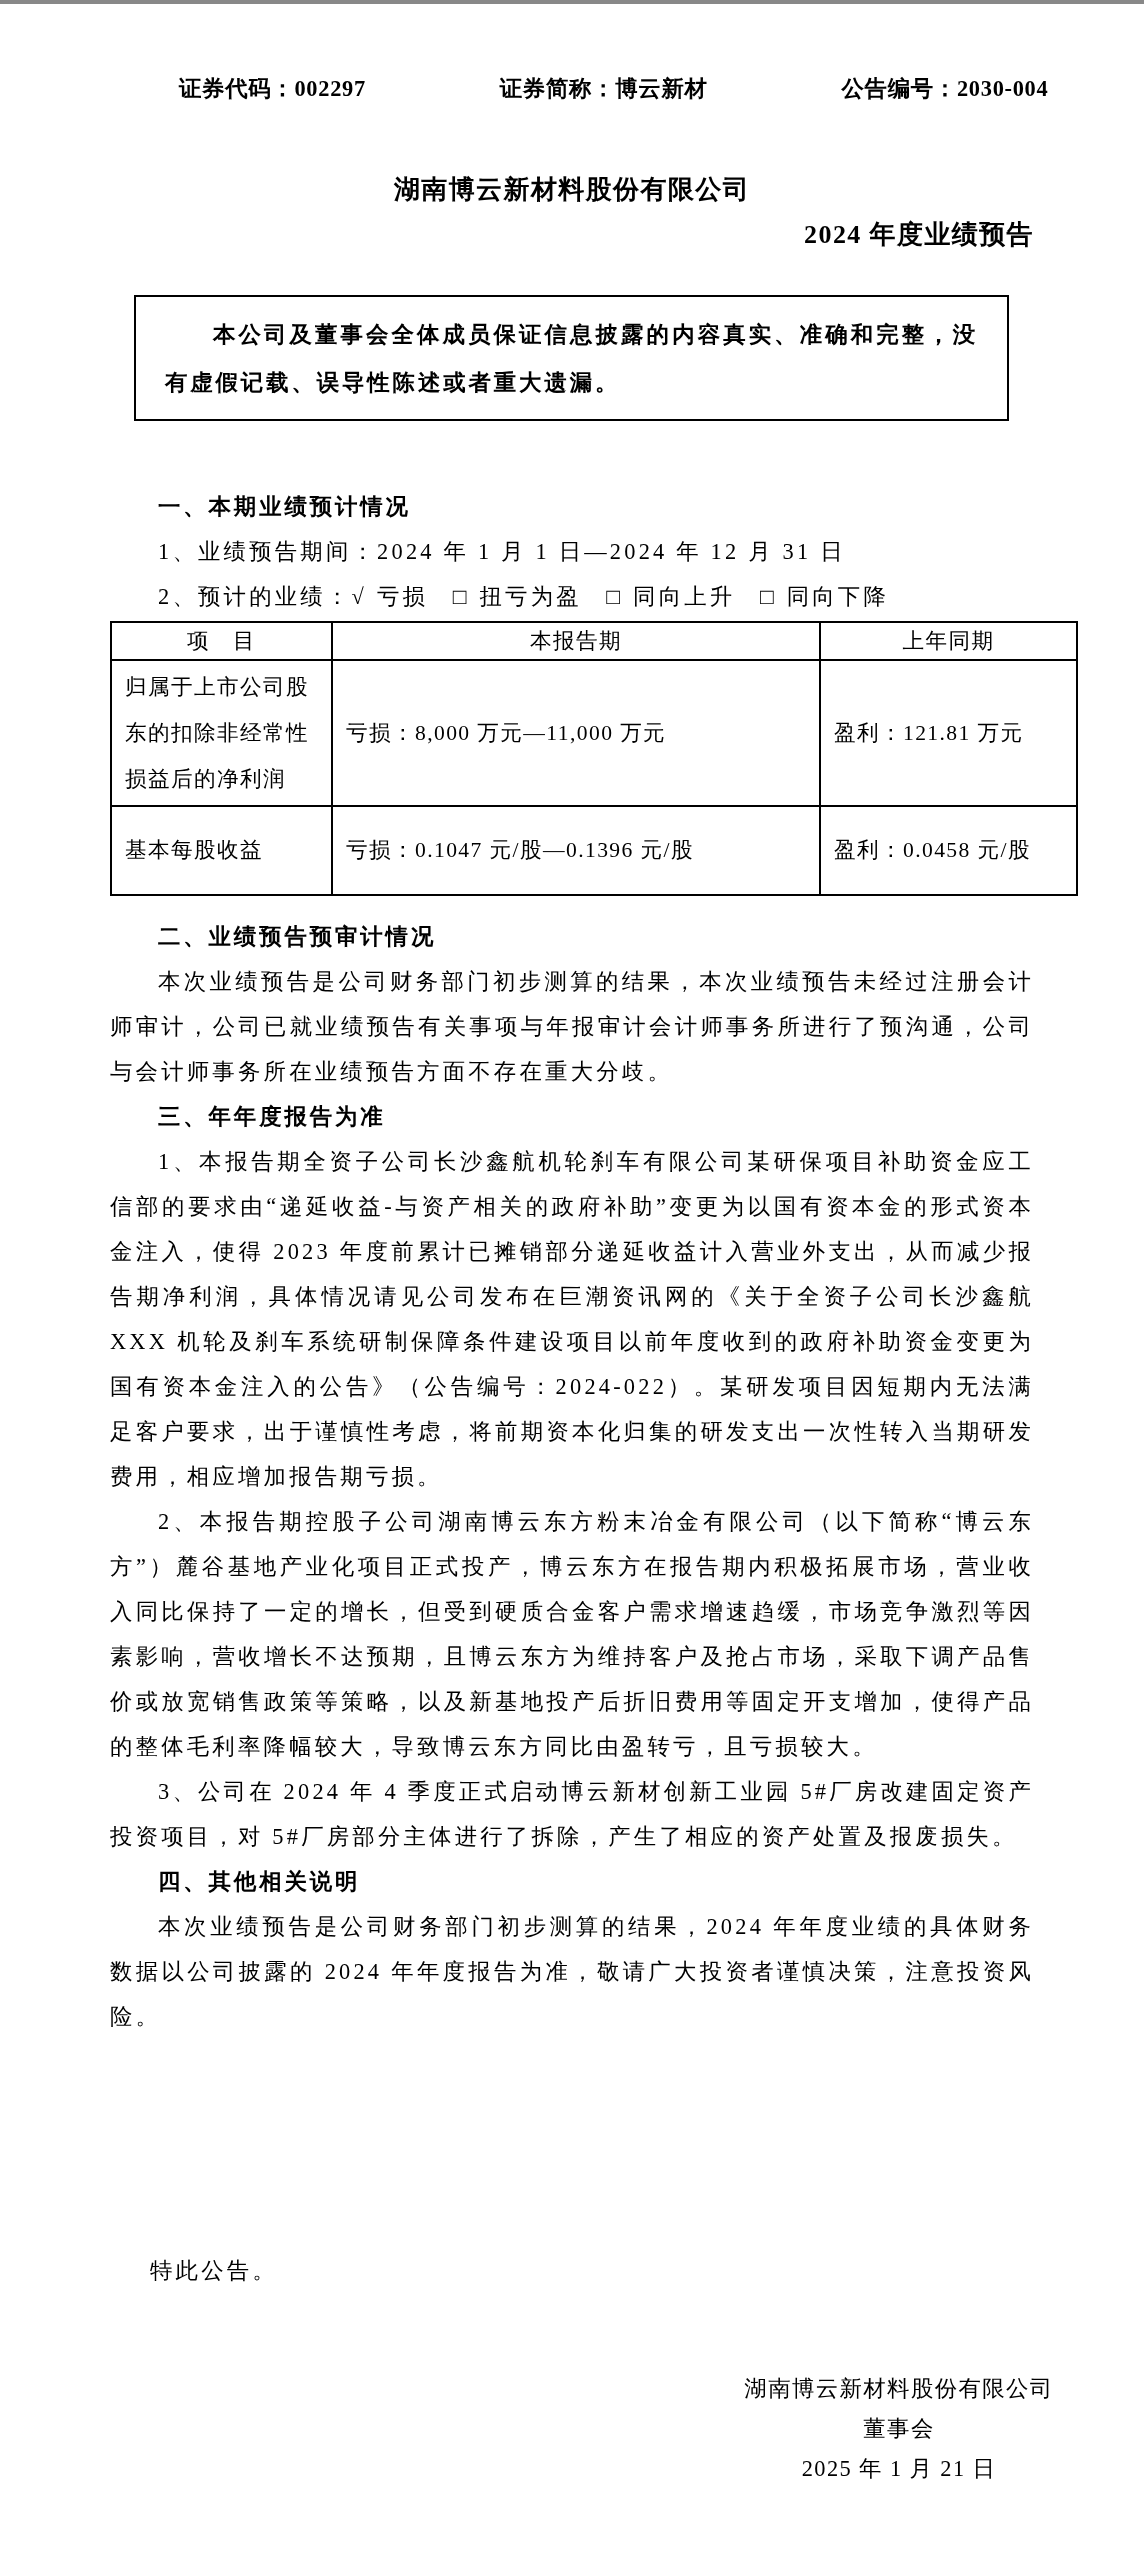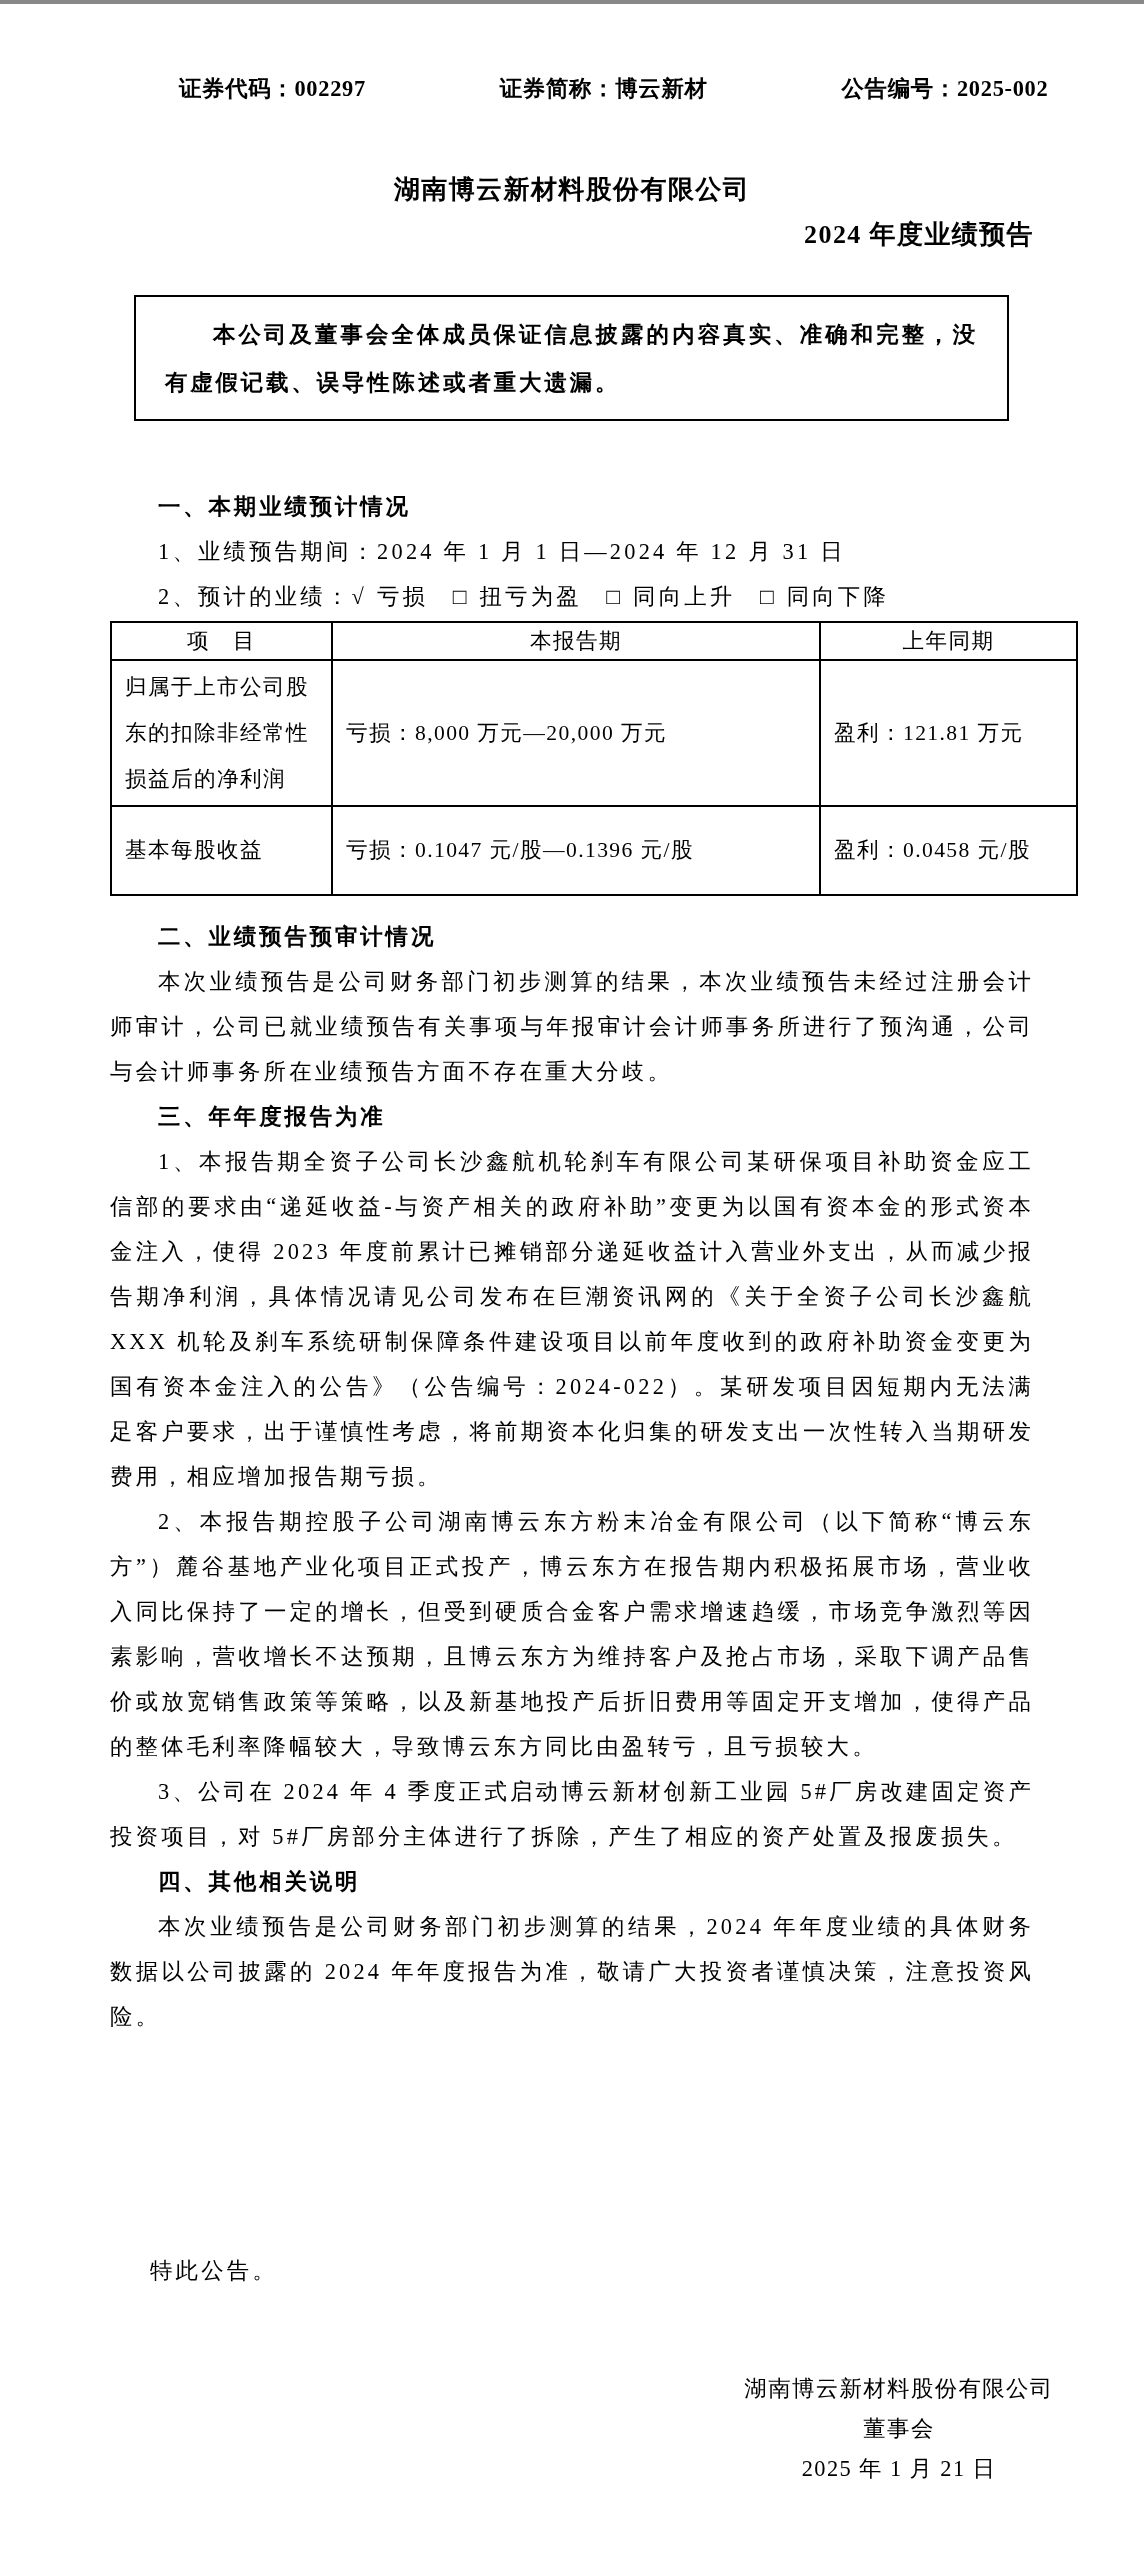--- a/index.html
+++ b/index.html
@@ -116,21 +116,21 @@
   .signature div{line-height:40px;}
 </style>
 </head>
 <body>
 
 <div class="page">
 
   <div class="doc-header">
     <span>证券代码：002297</span>
     <span>证券简称：博云新材</span>
-    <span>公告编号：2025-002</span>
+    <span>公告编号：2030-004</span>
   </div>
 
   <div class="title1">湖南博云新材料股份有限公司</div>
   <div class="title2">2024 年度业绩预告</div>
 
   <div class="statement-box">
     <p>本公司及董事会全体成员保证信息披露的内容真实、准确和完整，没有虚假记载、误导性陈述或者重大遗漏。</p>
   </div>
 
   <p class="sec-heading first">一、本期业绩预计情况</p>
@@ -144,21 +144,21 @@
         <col class="c3">
       </colgroup>
     <tbody>
         <tr class="hrow">
       <th>项　目</th>
       <th>本报告期</th>
       <th>上年同期</th>
     </tr>
     <tr class="r2">
       <td>归属于上市公司股东的扣除非经常性损益后的净利润</td>
-      <td>亏损：8,000 万元—20,000 万元</td>
+      <td>亏损：8,000 万元—11,000 万元</td>
       <td>盈利：121.81 万元</td>
     </tr>
     <tr class="r3">
       <td>基本每股收益</td>
       <td>亏损：0.1047 元/股—0.1396 元/股</td>
       <td>盈利：0.0458 元/股</td>
     </tr>
   </tbody>
     </table>
 

